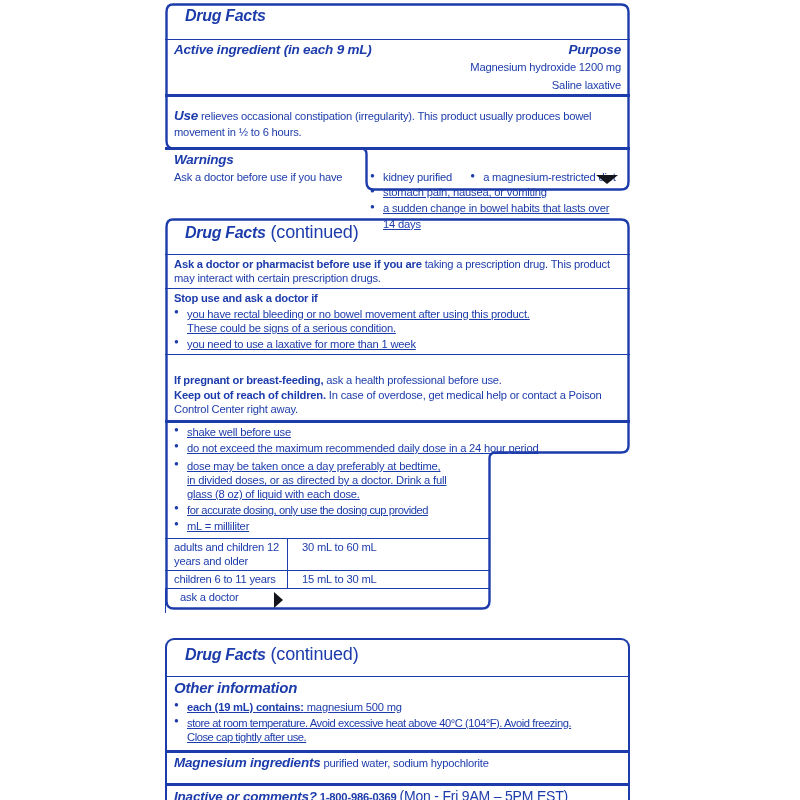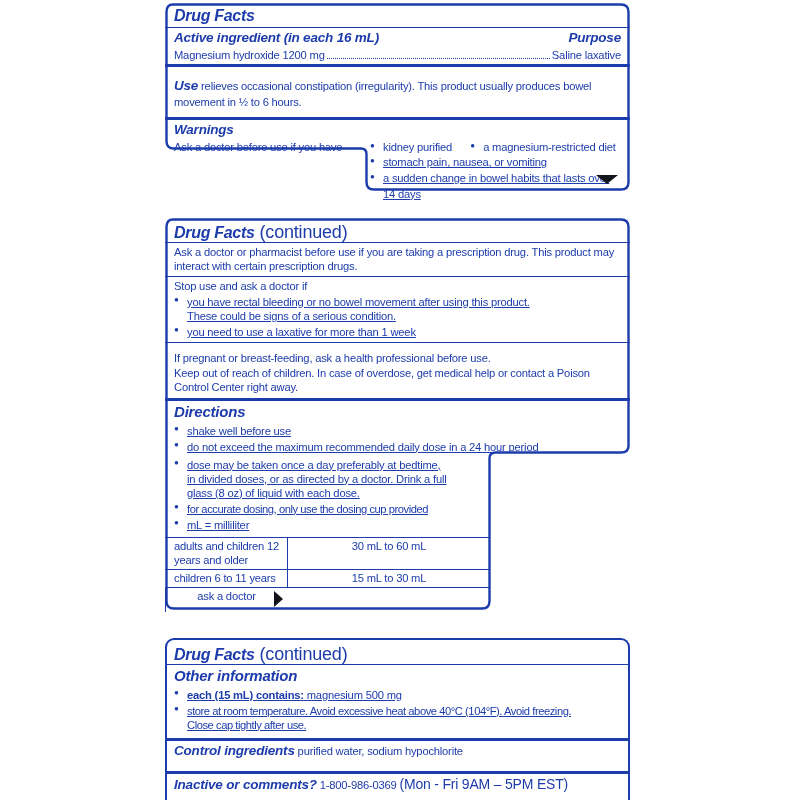--- a/index.html
+++ b/index.html
@@ -11,71 +11,71 @@
   .panel{position:absolute;color:var(--blue);}
   #p1{left:165px;top:3px;width:465px;height:188px;}
   #p2{left:165px;top:218px;width:465px;height:392px;}
   #p3{left:165px;top:638px;width:465px;height:176px;border:2.4px solid var(--blue);border-bottom:none;border-radius:9px 9px 0 0;}
 
   .bsvg{position:absolute;left:0;top:0;width:100%;height:100%;}
   .content{padding:3px 9px;font-size:11.2px;line-height:1.25;letter-spacing:-0.2px;}
   #p1 .content,#p2 .content{position:absolute;inset:0;}
   #p3 .content{padding:3px 7px 0;}
 
-  .title-row{display:flex;align-items:baseline;height:20px;}
+  .title-row{display:flex;align-items:baseline;height:32px;margin-left:11px;}
   .df-title{font-size:16px;font-weight:700;font-style:italic;letter-spacing:-0.3px;}
   .df-cont{font-size:18px;margin-left:5px;}
   .hr{border-top:1.4px solid var(--blue);margin:2px -9px;}
   #p3 .hr{margin:2px -7px;}
   .thick{border-top-width:3px;}
   .heads-row{display:flex;justify-content:space-between;margin-top:1px;}
   .sec{font-size:13.5px;font-weight:700;font-style:italic;letter-spacing:-0.2px;}
   .sec-lg{font-size:15px;}
-  .leader-row{display:flex;align-items:flex-end;margin-top:1px;}
+  .leader-row{display:flex;align-items:flex-end;margin-top:1px;flex-direction:column;}
   .dots{flex:1;border-bottom:1.7px dotted var(--blue);margin:0 2px 3px;}
-  .b{font-weight:400;}
+  .b{font-weight:700;}
   .hours{font-size:14px;}
   .li{display:flex;gap:5px;margin-top:2px;}
   .li>.dot{flex:none;width:8px;font-size:8px;line-height:inherit;}
   .li>.txt{flex:1;text-decoration:underline;}
   .ml{white-space:pre-line;}
   .nowrap{white-space:nowrap;}
   .tight{letter-spacing:-0.45px;}
   .ask-row{display:flex;margin-top:1px;}
   .ask-label{flex:none;width:196px;font-weight:400;}
   .warn-col{flex:1;line-height:1.4;}
   .warn-col .li{margin-top:0;}
   .li-row{display:flex;gap:18px;}
   .down-arrow{position:absolute;right:12px;bottom:7px;width:0;height:0;
     border-left:11px solid transparent;border-right:11px solid transparent;
     border-top:9px solid var(--arrow);}
   .narrow{width:307px;margin-top:4px;}
   .dose-table{margin:5px 0 0 -9px;width:325px;border-top:1.5px solid var(--blue);}
   .trow{display:grid;grid-template-columns:122px 1fr;border-bottom:1.5px solid var(--blue);}
   .trow.last{border-bottom:none;min-height:24px;}
   .c1{padding:1px 3px 2px 9px;}
-  .c2{border-left:1.5px solid var(--blue);padding:1px 7px 2px;position:relative;text-align:center;}
+  .c2{border-left:1.5px solid var(--blue);padding:1px 14px 2px;position:relative;}
   .right-arrow{position:absolute;right:4px;top:3px;width:0;height:0;
     border-top:8px solid transparent;border-bottom:8px solid transparent;
     border-left:9px solid var(--arrow);}
 </style>
 </head>
 <body>
 
 <div class="panel" id="p1">
   <svg class="bsvg" viewBox="0 0 465 188" aria-hidden="true">
     <path d="M 8 1.5 H 456 Q 463.5 1.5 463.5 9 V 179 Q 463.5 186.5 456 186.5 H 209 Q 201.5 186.5 201.5 179 V 151 Q 201.5 145.5 196 145.5 H 9 Q 1.5 145.5 1.5 138 V 9 Q 1.5 1.5 8 1.5 Z" fill="none" style="stroke:var(--blue)" stroke-width="2.4"></path>
   </svg>
   <div class="content">
     <div class="title-row">
       <span class="df-title">Drug Facts</span>
     </div>
     <div class="hr" style="margin-top:1px"></div>
     <div class="heads-row">
-      <span class="sec">Active ingredient (in each 16 mL)</span>
+      <span class="sec">Active ingredient (in each 9 mL)</span>
       <span class="sec">Purpose</span>
     </div>
     <div class="leader-row">
       <span>Magnesium hydroxide 1200 mg</span>
       <span class="dots"></span>
       <span>Saline laxative</span>
     </div>
     <div class="hr thick" style="margin-top:2px"></div>
     <p style="margin-top:11px">
       <span class="sec">Use</span>
@@ -129,28 +129,27 @@
     <div class="li">
       <span class="dot">●</span>
       <span class="txt ml">you have rectal bleeding or no bowel movement after using this product.
 These could be signs of a serious condition.</span>
     </div>
     <div class="li">
       <span class="dot">●</span>
       <span class="txt">you need to use a laxative for more than 1 week</span>
     </div>
     <div class="hr" style="margin-top:3px"></div>
-    <p style="margin-top:8px">
+    <p style="margin-top:18px">
       <span class="b">If pregnant or breast-feeding,</span><span> ask a health professional before use.</span>
     </p>
     <p style="margin-top:1px">
       <span class="b">Keep out of reach of children.</span><span> In case of overdose, get medical help or contact a Poison Control Center right away.</span>
     </p>
     <div class="hr thick" style="margin-top:4px"></div>
-    <div class="sec sec-lg" style="margin-top:1px">Directions</div>
     <div class="li">
       <span class="dot">●</span>
       <span class="txt">shake well before use</span>
     </div>
     <div class="li">
       <span class="dot">●</span>
       <span class="txt">do not exceed the maximum recommended daily dose in a 24 hour period</span>
     </div>
     <div class="narrow">
       <div class="li" style="margin-top:0">
@@ -190,30 +189,30 @@
 <div class="panel" id="p3">
   <div class="content">
     <div class="title-row">
       <span class="df-title">Drug Facts</span>
       <span class="df-cont">(continued)</span>
     </div>
     <div class="hr" style="margin-top:1px"></div>
     <div class="sec sec-lg" style="margin-top:1px">Other information</div>
     <div class="li">
       <span class="dot">●</span>
-      <span class="txt"><b>each (15 mL) contains:</b><span>  magnesium 500 mg</span></span>
+      <span class="txt"><b>each (19 mL) contains:</b><span>  magnesium 500 mg</span></span>
     </div>
     <div class="li">
       <span class="dot">●</span>
       <span class="txt ml tight">store at room temperature.  Avoid excessive heat above 40°C (104°F).  Avoid freezing.
 Close cap tightly after use.</span>
     </div>
     <div class="hr thick" style="margin-top:6px"></div>
     <p style="margin-top:2px">
-      <span class="sec">Control ingredients</span><span> purified water, sodium hypochlorite</span>
+      <span class="sec">Magnesium ingredients</span><span> purified water, sodium hypochlorite</span>
     </p>
     <div class="hr thick" style="margin-top:11px"></div>
     <p style="margin-top:2px">
       <span class="sec">Inactive or comments?</span>
       <span class="b">1-800-986-0369</span>
       <span class="hours">(Mon - Fri 9AM – 5PM EST)</span>
     </p>
   </div>
 </div>
 

